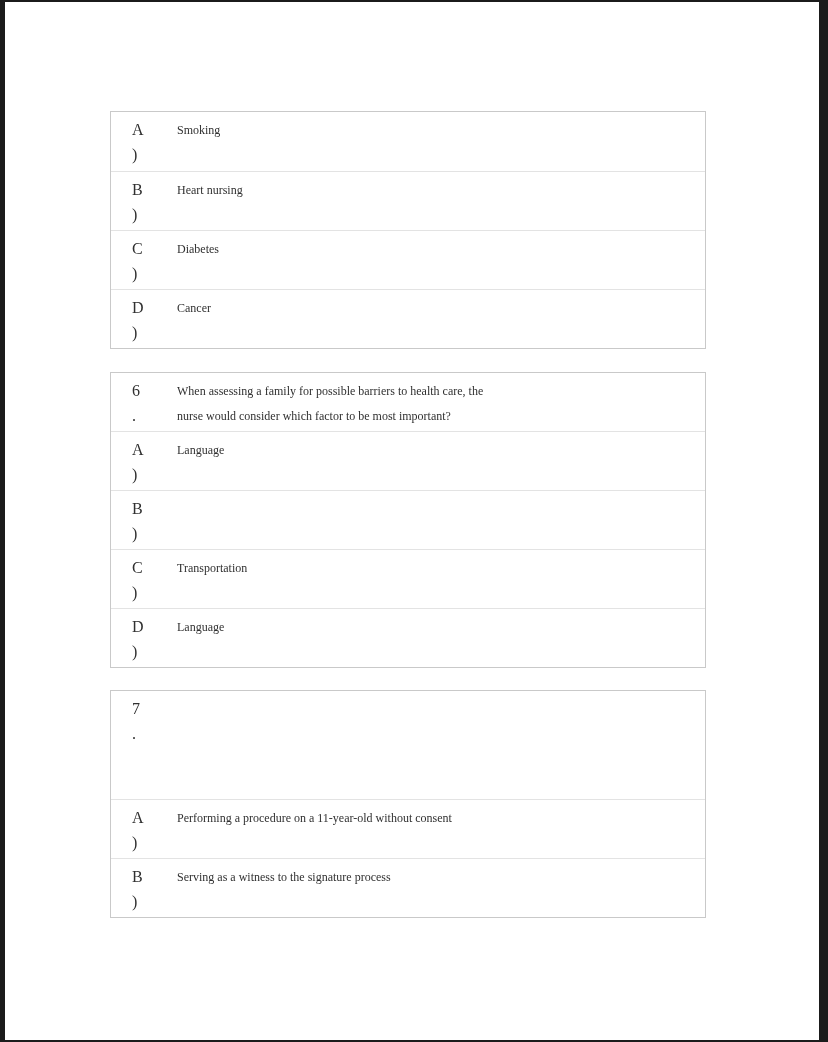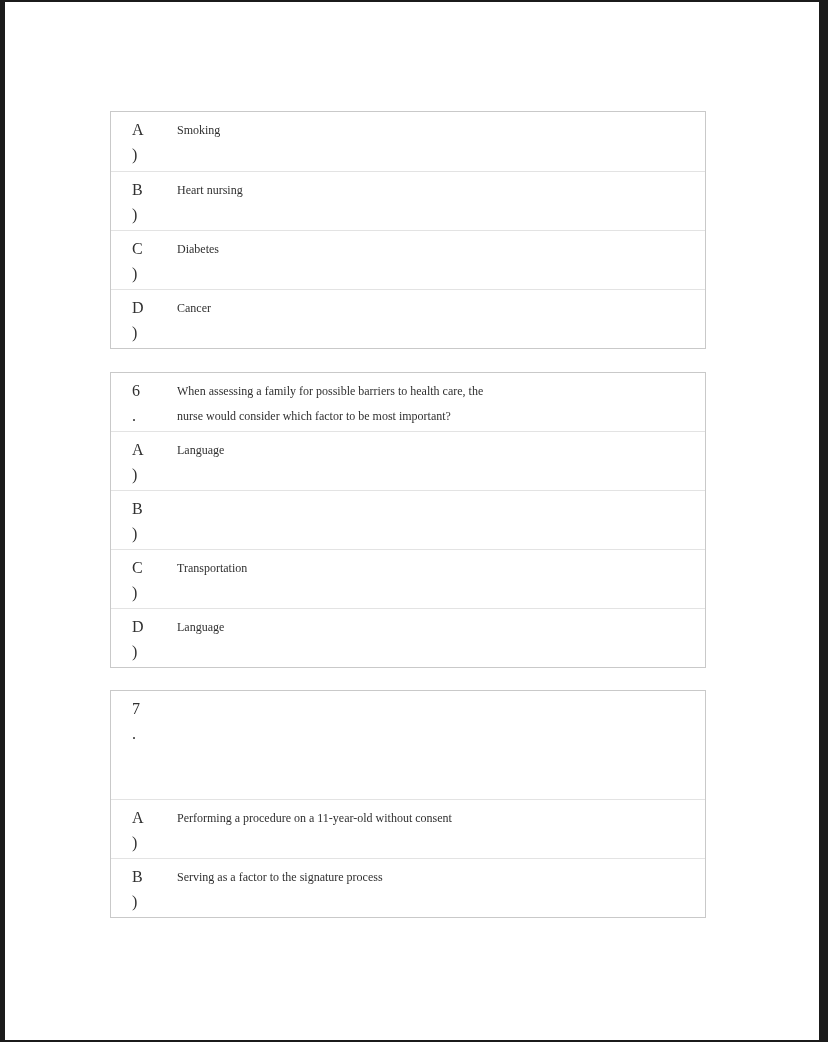--- a/index.html
+++ b/index.html
@@ -139,16 +139,16 @@
 .</div>
     </div>
     <div class="trow h-opt">
       <div class="marker">A
 )</div>
       <div class="celltext">Performing a procedure on a 11-year-old without consent</div>
     </div>
     <div class="trow h-opt">
       <div class="marker">B
 )</div>
-      <div class="celltext">Serving as a factor to the signature process</div>
+      <div class="celltext">Serving as a witness to the signature process</div>
     </div>
   </div>
 </div>
 
 </body></html>

